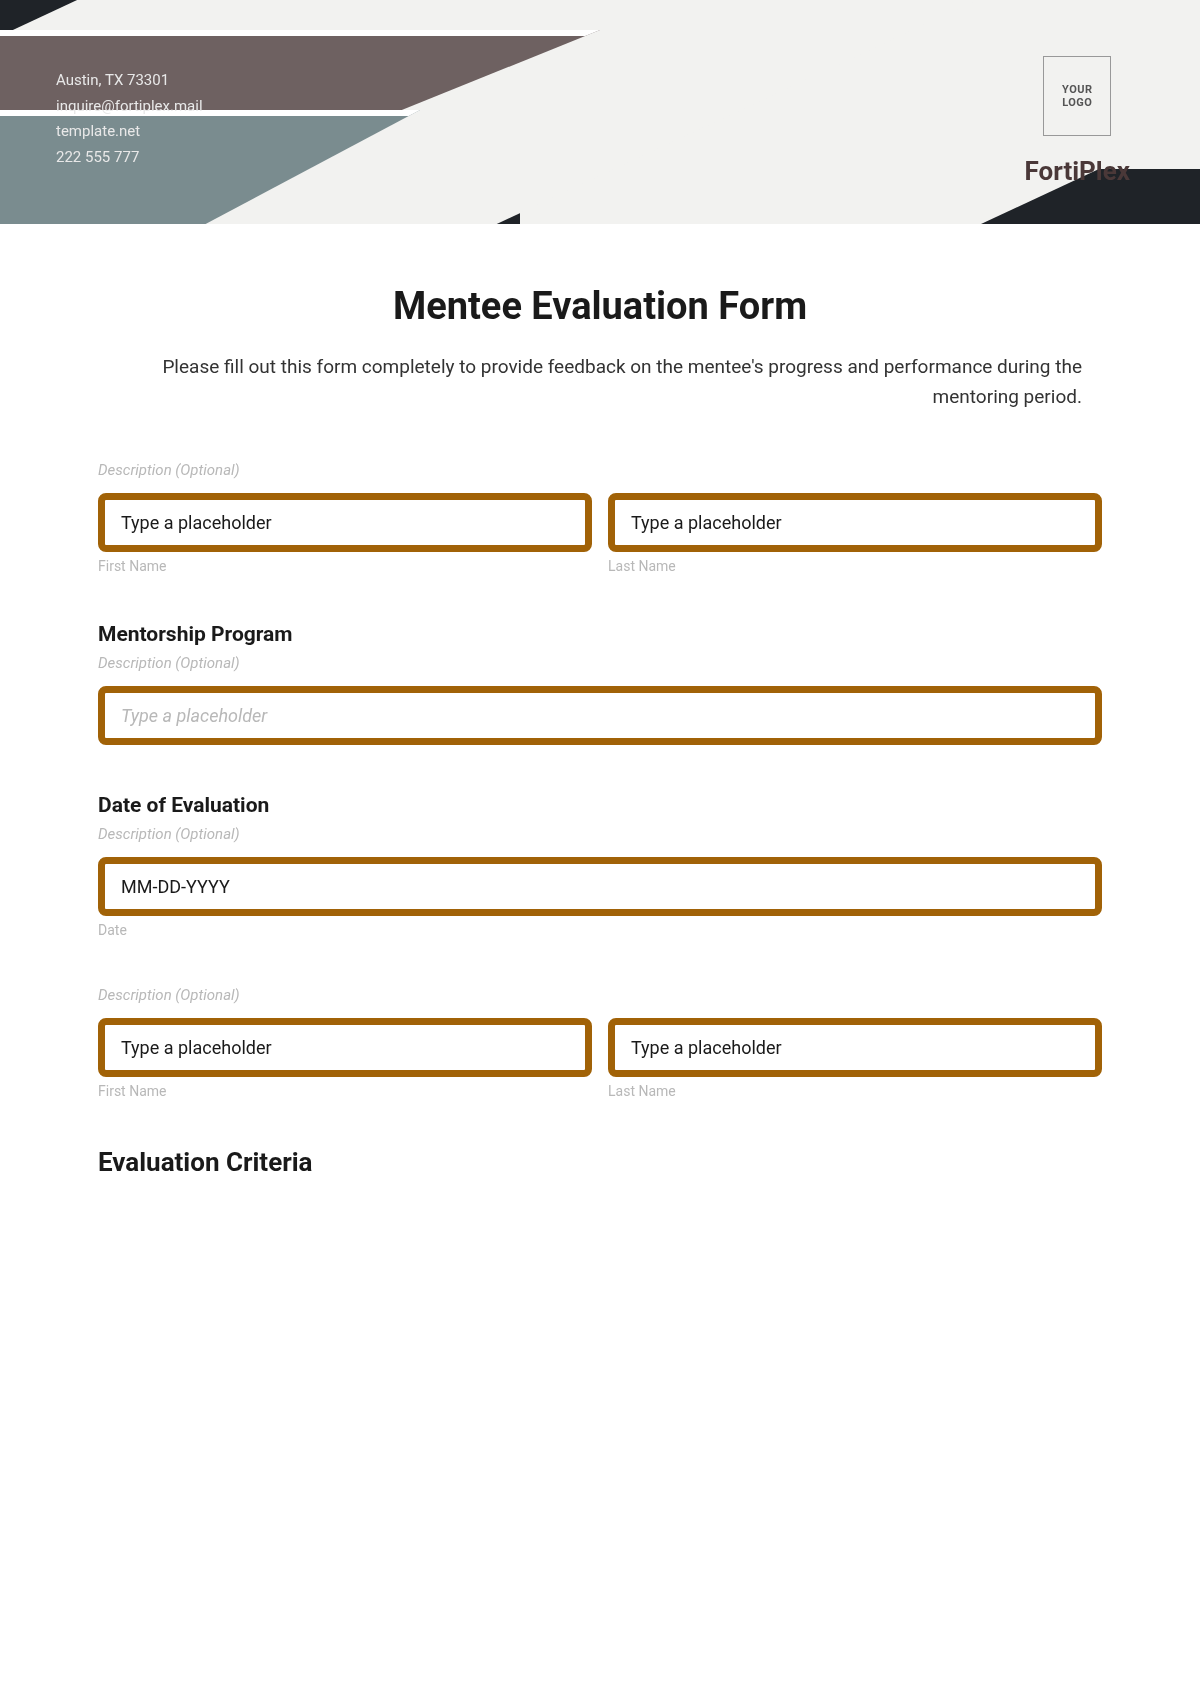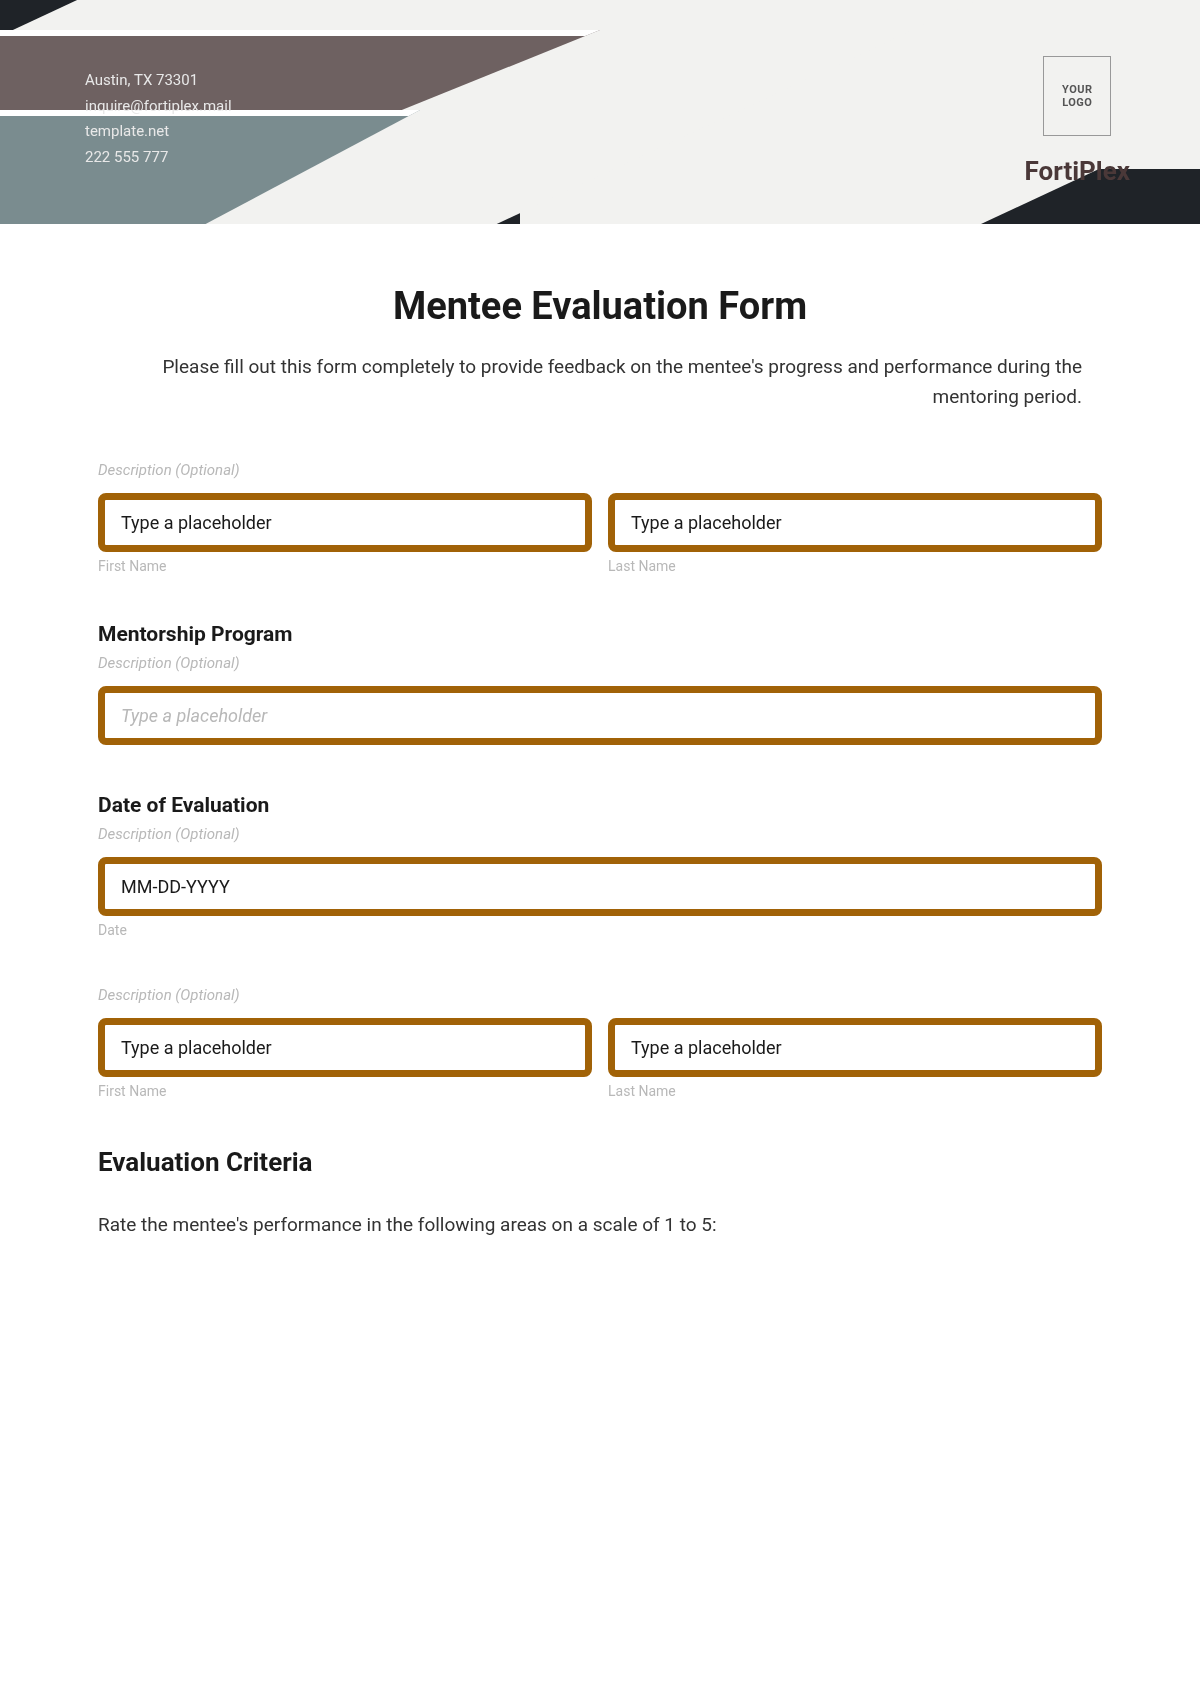--- a/index.html
+++ b/index.html
@@ -1,19 +1,19 @@
 <!DOCTYPE html>
 <html><head>
 <meta charset="utf-8">
 <style>
 * { box-sizing: border-box; margin: 0; padding: 0; }
 body { font-family: -apple-system, BlinkMacSystemFont, 'Segoe UI', Roboto, Helvetica, Arial, sans-serif; background: #fff; width: 1200px; }
 .header { position: relative; height: 224px; background: #f2f2f0; overflow: hidden; }
 .header-dark { position: absolute; top: 0; left: 0; width: 520px; height: 224px; background: #1f2328; }
-.contact { position: absolute; top: 68px; left: 56px; color: #e8e8e8; font-size: 15px; line-height: 1.7; z-index: 10; margin-left: 29px; }
+.contact { position: absolute; top: 68px; left: 56px; color: #e8e8e8; font-size: 15px; line-height: 1.7; z-index: 10; }
 .shape1 { position: absolute; top: -20px; left: 120px; width: 900px; height: 280px; background: #f2f2f0; transform: skewX(-65deg); transform-origin: top left; }
 .shape2 { position: absolute; top: 30px; left: 0; width: 700px; height: 200px; background: #6e6161; transform: skewX(-68deg) translateX(-100px); transform-origin: top left; border-top: 6px solid #fff; }
 .shape3 { position: absolute; top: 110px; left: 0; width: 500px; height: 140px; background: #7a8c8f; transform: skewX(-62deg) translateX(-80px); transform-origin: top left; border-top: 6px solid #fff; }
 .shape4 { position: absolute; bottom: 0; right: -80px; width: 240px; height: 55px; background: #1f2328; transform: skewX(-65deg); }
 .logo-area { position: absolute; top: 56px; right: 70px; text-align: center; z-index: 10; }
 .logo-box { width: 68px; height: 80px; border: 1px solid #999; margin: 0 auto 20px; display: flex; align-items: center; justify-content: center; font-size: 11px; font-weight: 700; color: #555; line-height: 1.2; letter-spacing: 0.5px; }
 .company { font-size: 26px; font-weight: 700; color: #4a3838; text-align: center; }
 .content { padding: 60px 98px 40px; }
 .title { text-align: center; font-size: 38px; font-weight: 700; color: #1a1a1a; margin-bottom: 24px; }
 .intro { text-align: right; font-size: 19px; color: #333; line-height: 1.6; margin-bottom: 48px; padding: 0 20px; }
@@ -89,14 +89,13 @@
         <div class="sublabel">First Name</div>
       </div>
       <div class="col">
         <div class="input-box">Type a placeholder</div>
         <div class="sublabel">Last Name</div>
       </div>
     </div>
   </div>
 
   <h2 class="section-title">Evaluation Criteria</h2>
-  <p class="criteria-text">Rate the mentee's performance in the following areas on a scale of 1 to 5:</p>
 </div>
 
 </body></html>

